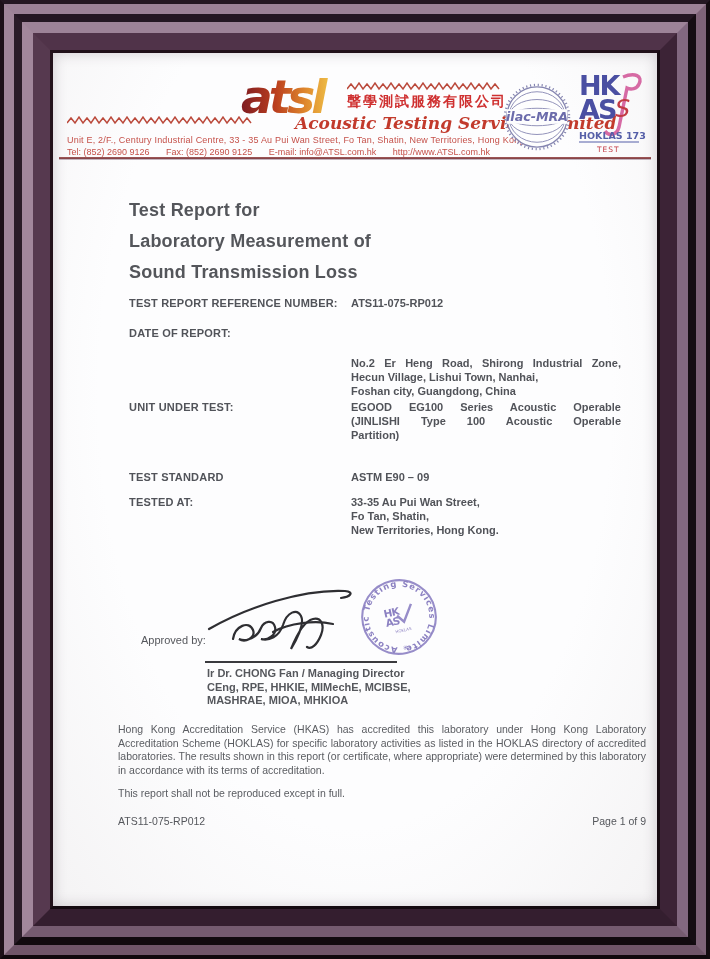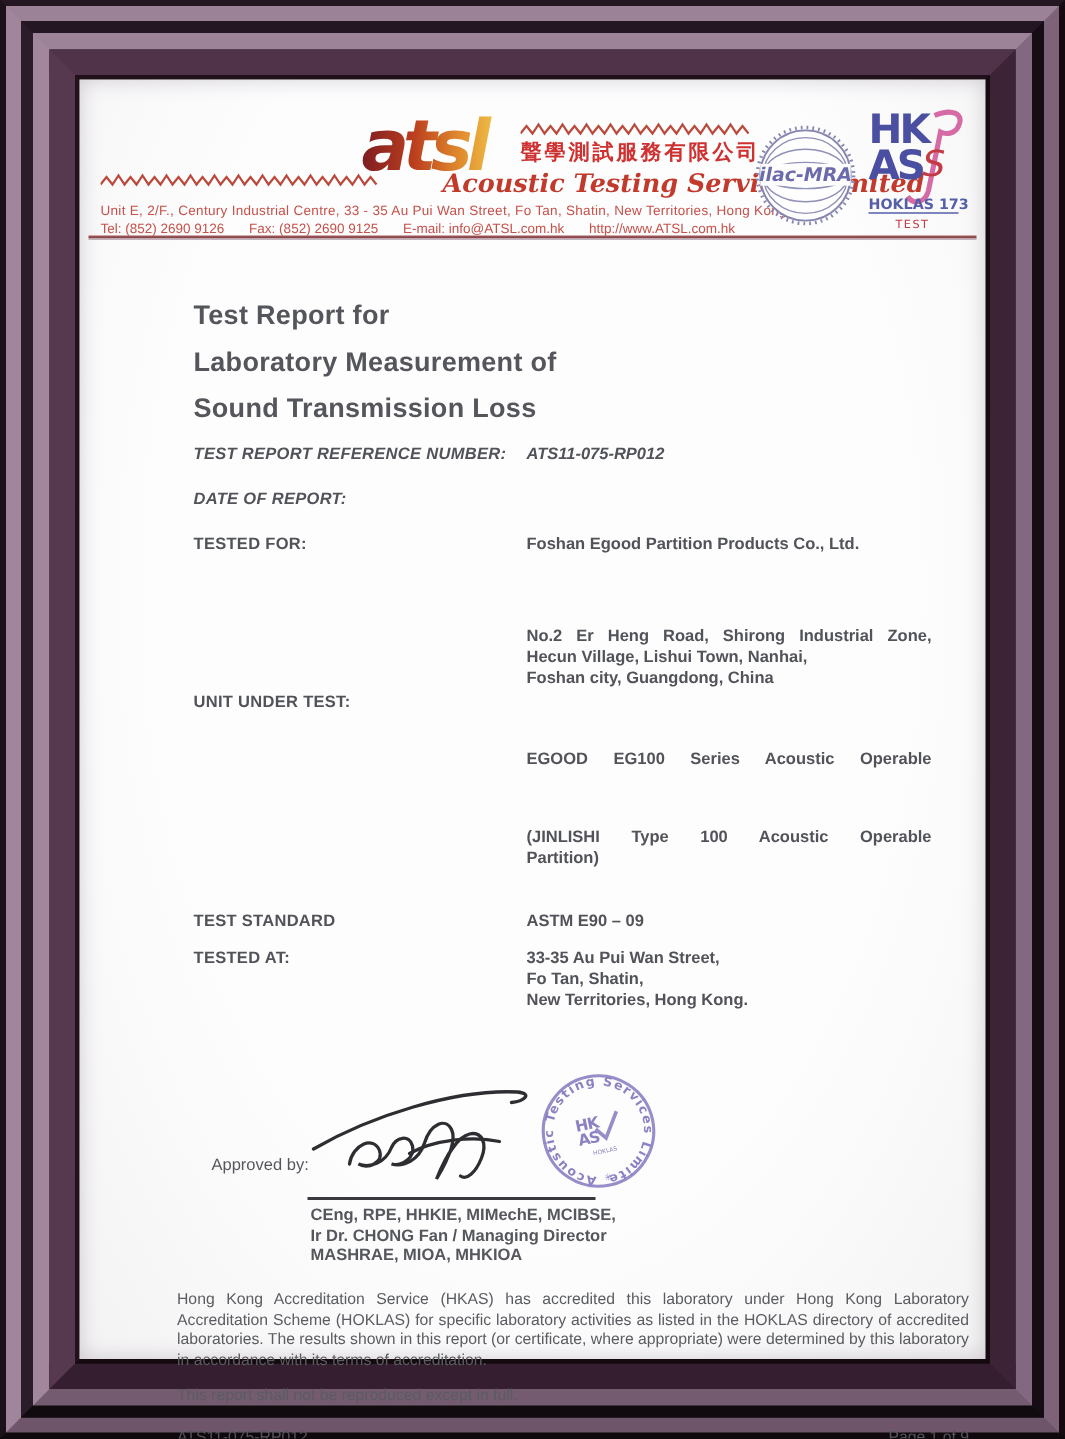--- a/index.html
+++ b/index.html
@@ -45,22 +45,22 @@
   
   .title { margin:34px 0 0 76px; font-size:18px; font-weight:bold; color:#54565b;
            line-height:31px; letter-spacing:.2px; }
   
   .details { margin:8px 0 0 76px; width:492px; font-size:11px; font-weight:bold;
              color:#515359; }
   .row { display:flex; }
   .row .lbl { width:222px; flex:none; line-height:14px; letter-spacing:.2px; }
   .row .val { flex:1; }
   .ln { line-height:14px; }
-  .jl { text-align:justify; text-align-last:justify;margin-top:38px; }
-  .mb16 { margin-bottom:16px;font-style:italic; } .mb9 { margin-bottom:9px; } .mb2 { margin-bottom:2px; }
+  .jl { text-align:justify; text-align-last:justify; }
+  .mb16 { margin-bottom:16px; } .mb9 { margin-bottom:9px; } .mb2 { margin-bottom:2px; }
   .mb6 { margin-bottom:6px; }  .mb28 { margin-bottom:28px; } .mb11 { margin-bottom:11px; }
   
   .sig { position:relative; height:132px; margin:40px 0 0 76px; }
   .approved { position:absolute; left:0; top:57px; font-size:11px; color:#55575c;margin-left:12px; }
   .sig-svg  { position:absolute; left:74px; top:2px; }
   .sig-line { position:absolute; left:76px; top:84px; width:192px; border-top:2px solid #3a3a3e; }
   .sig-name { position:absolute; left:78px; top:90px; font-size:11px; font-weight:bold;
               color:#55575c; line-height:13.5px; }
   .stamp { position:absolute; left:230px; top:0; transform:rotate(-12deg); opacity:.88; }
   
@@ -150,26 +150,20 @@
         <div class="lbl">TEST REPORT REFERENCE NUMBER:</div>
         <div class="val">
                       <div class="ln">ATS11-075-RP012</div>
                     </div>
       </div>
 
       <div class="row mb16">
         <div class="lbl">DATE OF REPORT:</div>
       </div>
 
-      <div class="row mb9">
-        <div class="lbl">TESTED FOR:</div>
-        <div class="val">
-                      <div class="ln">Foshan Egood Partition Products Co., Ltd.</div>
-                    </div>
-      </div>
 
       <div class="row mb2">
         <div class="lbl"></div>
         <div class="val">
           <div class="ln jl">No.2 Er Heng Road, Shirong Industrial Zone,</div>
           <div class="ln">Hecun Village, Lishui Town, Nanhai,</div>
           <div class="ln">Foshan city, Guangdong, China</div>
         </div>
       </div>
 
@@ -221,22 +215,22 @@
         </text>
         <text x="50" y="92" text-anchor="middle" font-size="8" fill="#7d71ba">✳</text>
         <text x="32" y="47" font-size="13" font-weight="bold" fill="#7d71ba" letter-spacing="-1">HK</text>
         <text x="32" y="59" font-size="13" font-weight="bold" fill="#7d71ba" letter-spacing="-1">AS</text>
         <path d="M48,48 l7,9 l13,-20" stroke="#8a7ec2" stroke-width="3" fill="none"></path>
         <text x="52" y="69" text-anchor="middle" font-size="5" fill="#7d71ba">HOKLAS</text>
       </svg>
 
       <div class="sig-line"></div>
       <div class="sig-name">
+        <div>Ir Dr. CHONG Fan / Managing Director</div>
         <div>CEng, RPE, HHKIE, MIMechE, MCIBSE,</div>
-        <div>Ir Dr. CHONG Fan / Managing Director</div>
         <div>MASHRAE, MIOA, MHKIOA</div>
       </div>
     </div>
 
     <div class="footnote">Hong Kong Accreditation Service (HKAS) has accredited this laboratory under Hong Kong Laboratory Accreditation Scheme (HOKLAS) for specific laboratory activities as listed in the HOKLAS directory of accredited laboratories. The results shown in this report (or certificate, where appropriate) were determined by this laboratory in accordance with its terms of accreditation.</div>
     <div class="repro">This report shall not be reproduced except in full.</div>
     <div class="bottomrow">
       <span>ATS11-075-RP012</span>
       <span>Page 1 of 9</span>
     </div>

